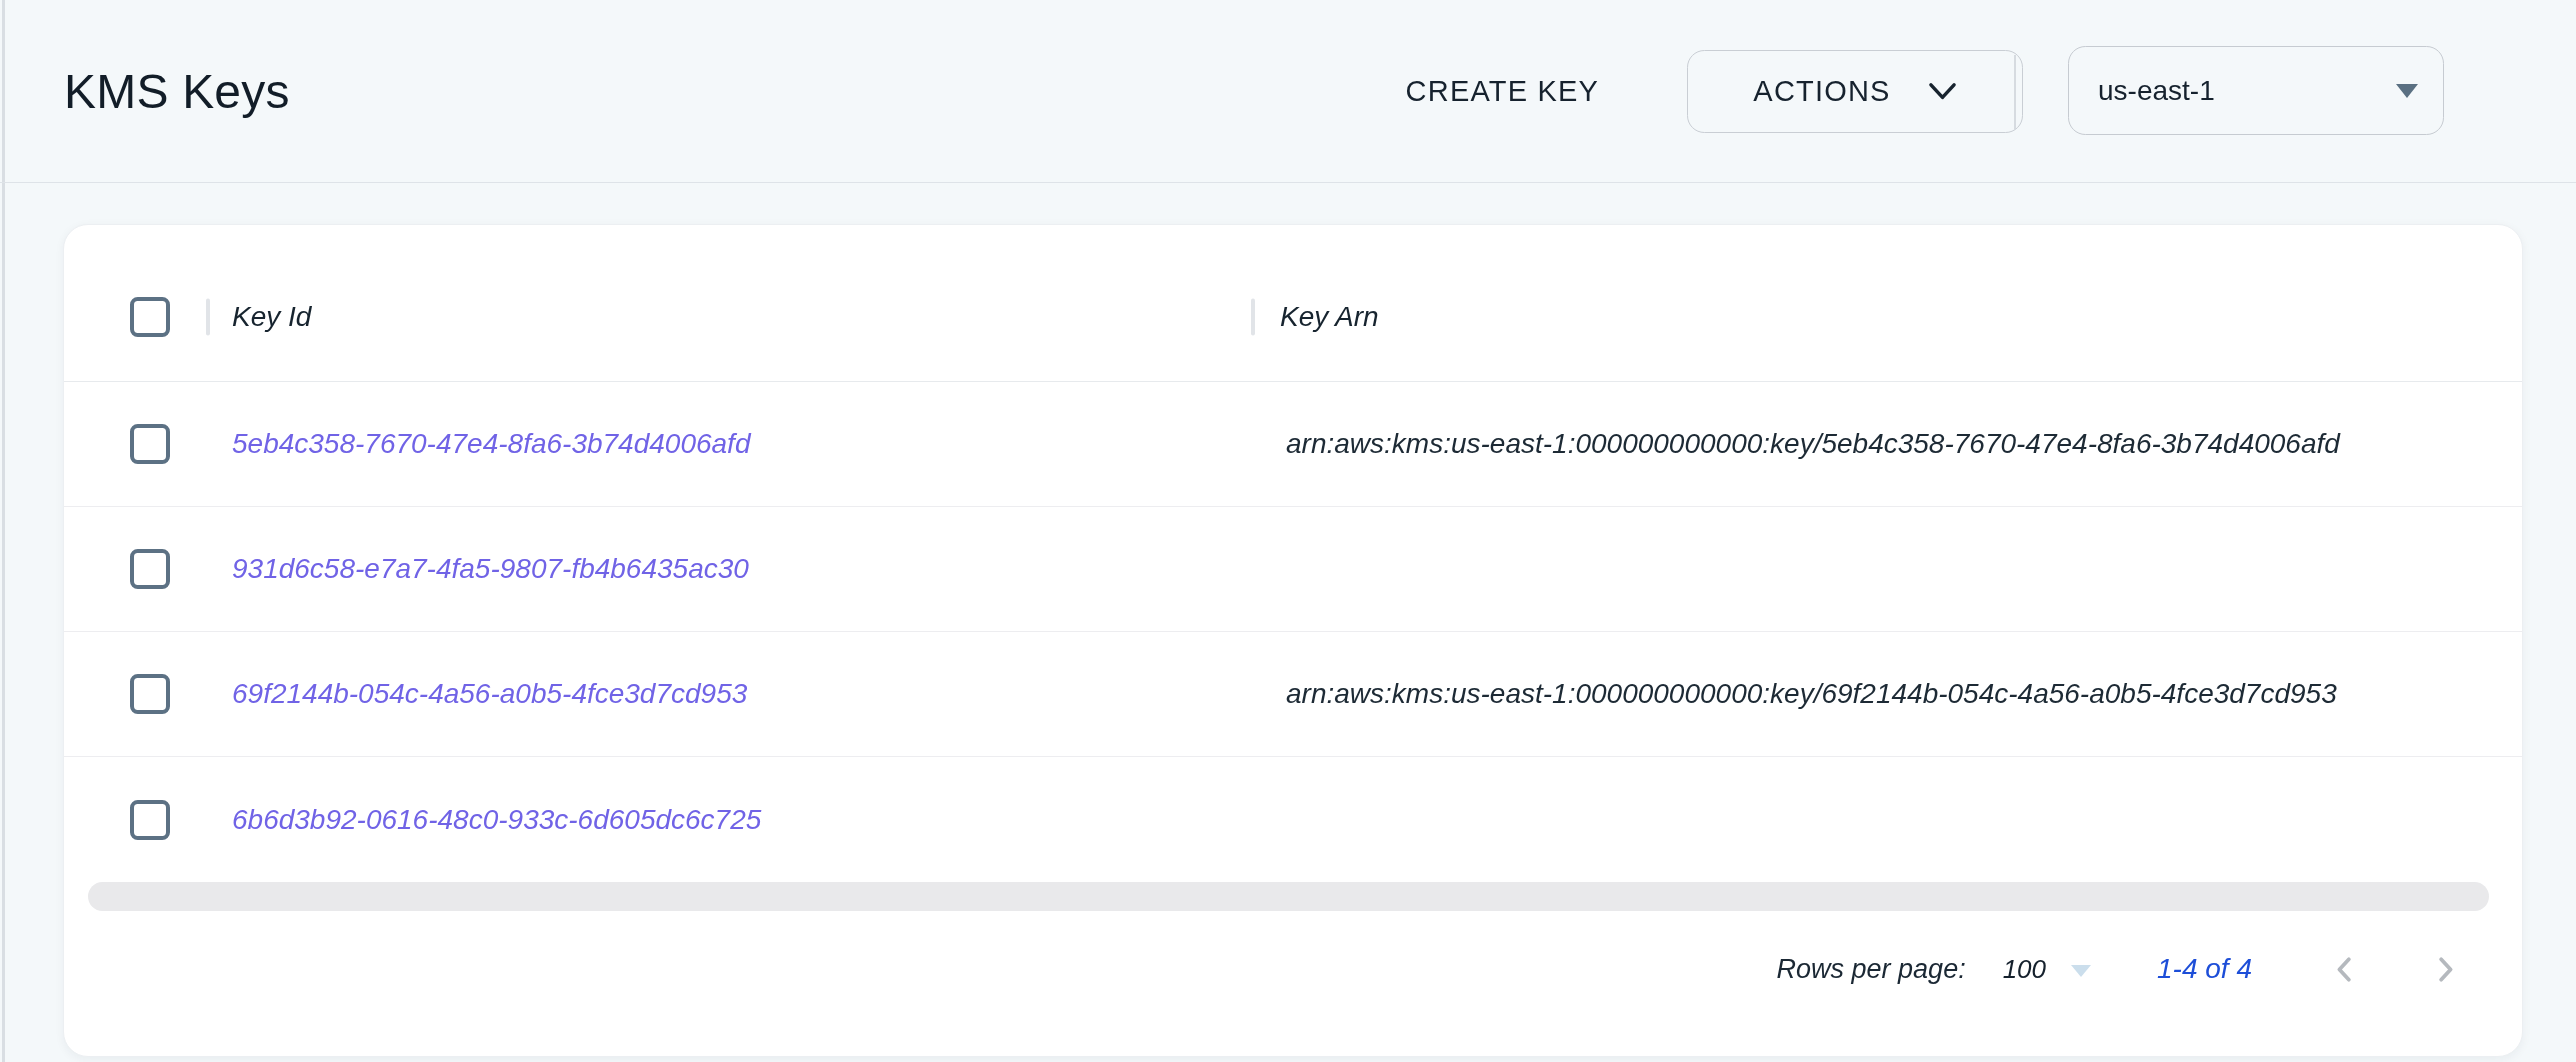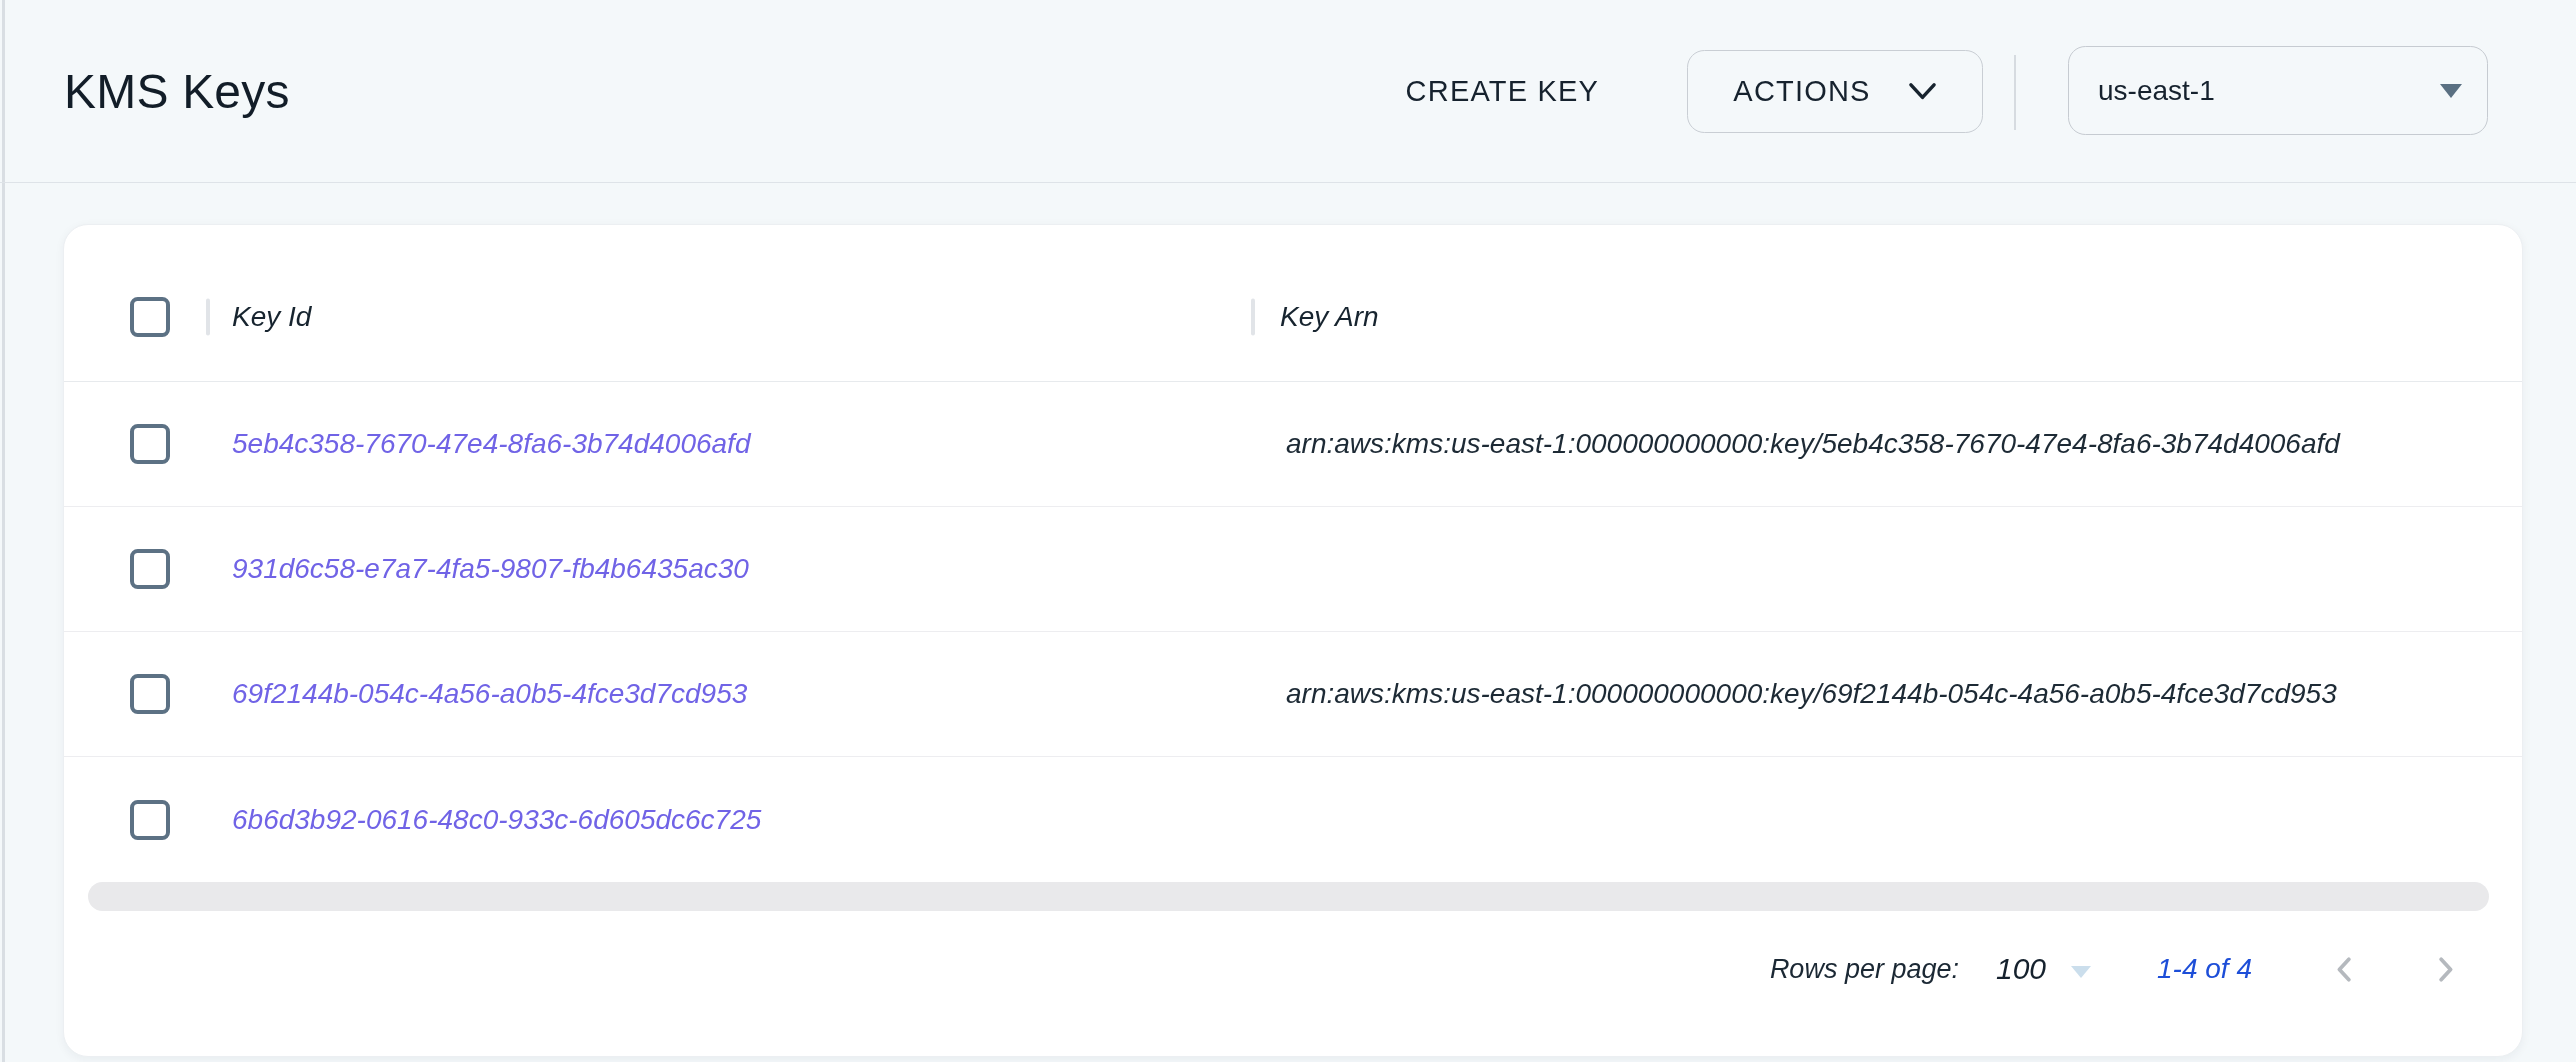--- a/index.html
+++ b/index.html
@@ -26,32 +26,32 @@
     letter-spacing:0.2px;
   }
   .create-key-btn {
     position:absolute; left:1396px; top:50px; height:83px; padding:0 9.6px;
     display:flex; align-items:center; justify-content:center;
     font-size:29px; font-weight:500; letter-spacing:1.2px; color:#16222e;
     background:transparent; border:none; cursor:pointer;
     font-family:"Liberation Sans", sans-serif;
   }
   .actions-btn {
-    position:absolute; left:1687px; top:50px; width:296px; height:83px;
+    position:absolute; left:1687px; top:50px; width:336px; height:83px;
     display:flex; align-items:center; justify-content:center; gap:37px;
     font-size:29px; font-weight:500; letter-spacing:1.2px; color:#16222e;
     background:transparent; border:1.9px solid #c9ced4; border-radius:17.4px;
     cursor:pointer; font-family:"Liberation Sans", sans-serif;
   }
   .toolbar-divider {
     position:absolute; left:2014px; top:55px; width:1.9px; height:75px;
     background:#d6dbe0;
   }
   .region-select {
-    position:absolute; left:2068px; top:46px; width:420px; height:89px;
+    position:absolute; left:2068px; top:46px; width:376px; height:89px;
     display:flex; align-items:center;
     padding:0 25px 0 29px;
     font-size:28px; color:#16222e;
     background:transparent; border:1.9px solid #c6cbd1; border-radius:17.4px;
     cursor:pointer;
   }
   .select-caret {
     margin-left:auto;
     width:0; height:0;
     border-left:11.6px solid transparent;
@@ -109,21 +109,21 @@
   
   .pagination {
     position:absolute; right:54px; top:713px; height:62px;
     display:flex; align-items:center;
   }
   .rpp-label { font-size:27px; color:#1b2834; }
   .rpp-select {
     margin-left:37px; display:flex; align-items:flex-end; gap:25px;
     cursor:pointer;
   }
-  .rpp-value { font-size:30px; color:#15212d; }
+  .rpp-value { font-size:26px; color:#15212d; }
   .rpp-caret {
     width:0; height:0; margin-bottom:7.7px;
     border-left:10.6px solid transparent;
     border-right:10.6px solid transparent;
     border-top:12.5px solid #cbdeec;
   }
   .range-label { margin-left:66px; font-size:28px; color:#1d4ed8; }
   .page-btn {
     width:46px; height:46px; border:none; background:transparent;
     display:flex; align-items:center; justify-content:center;

